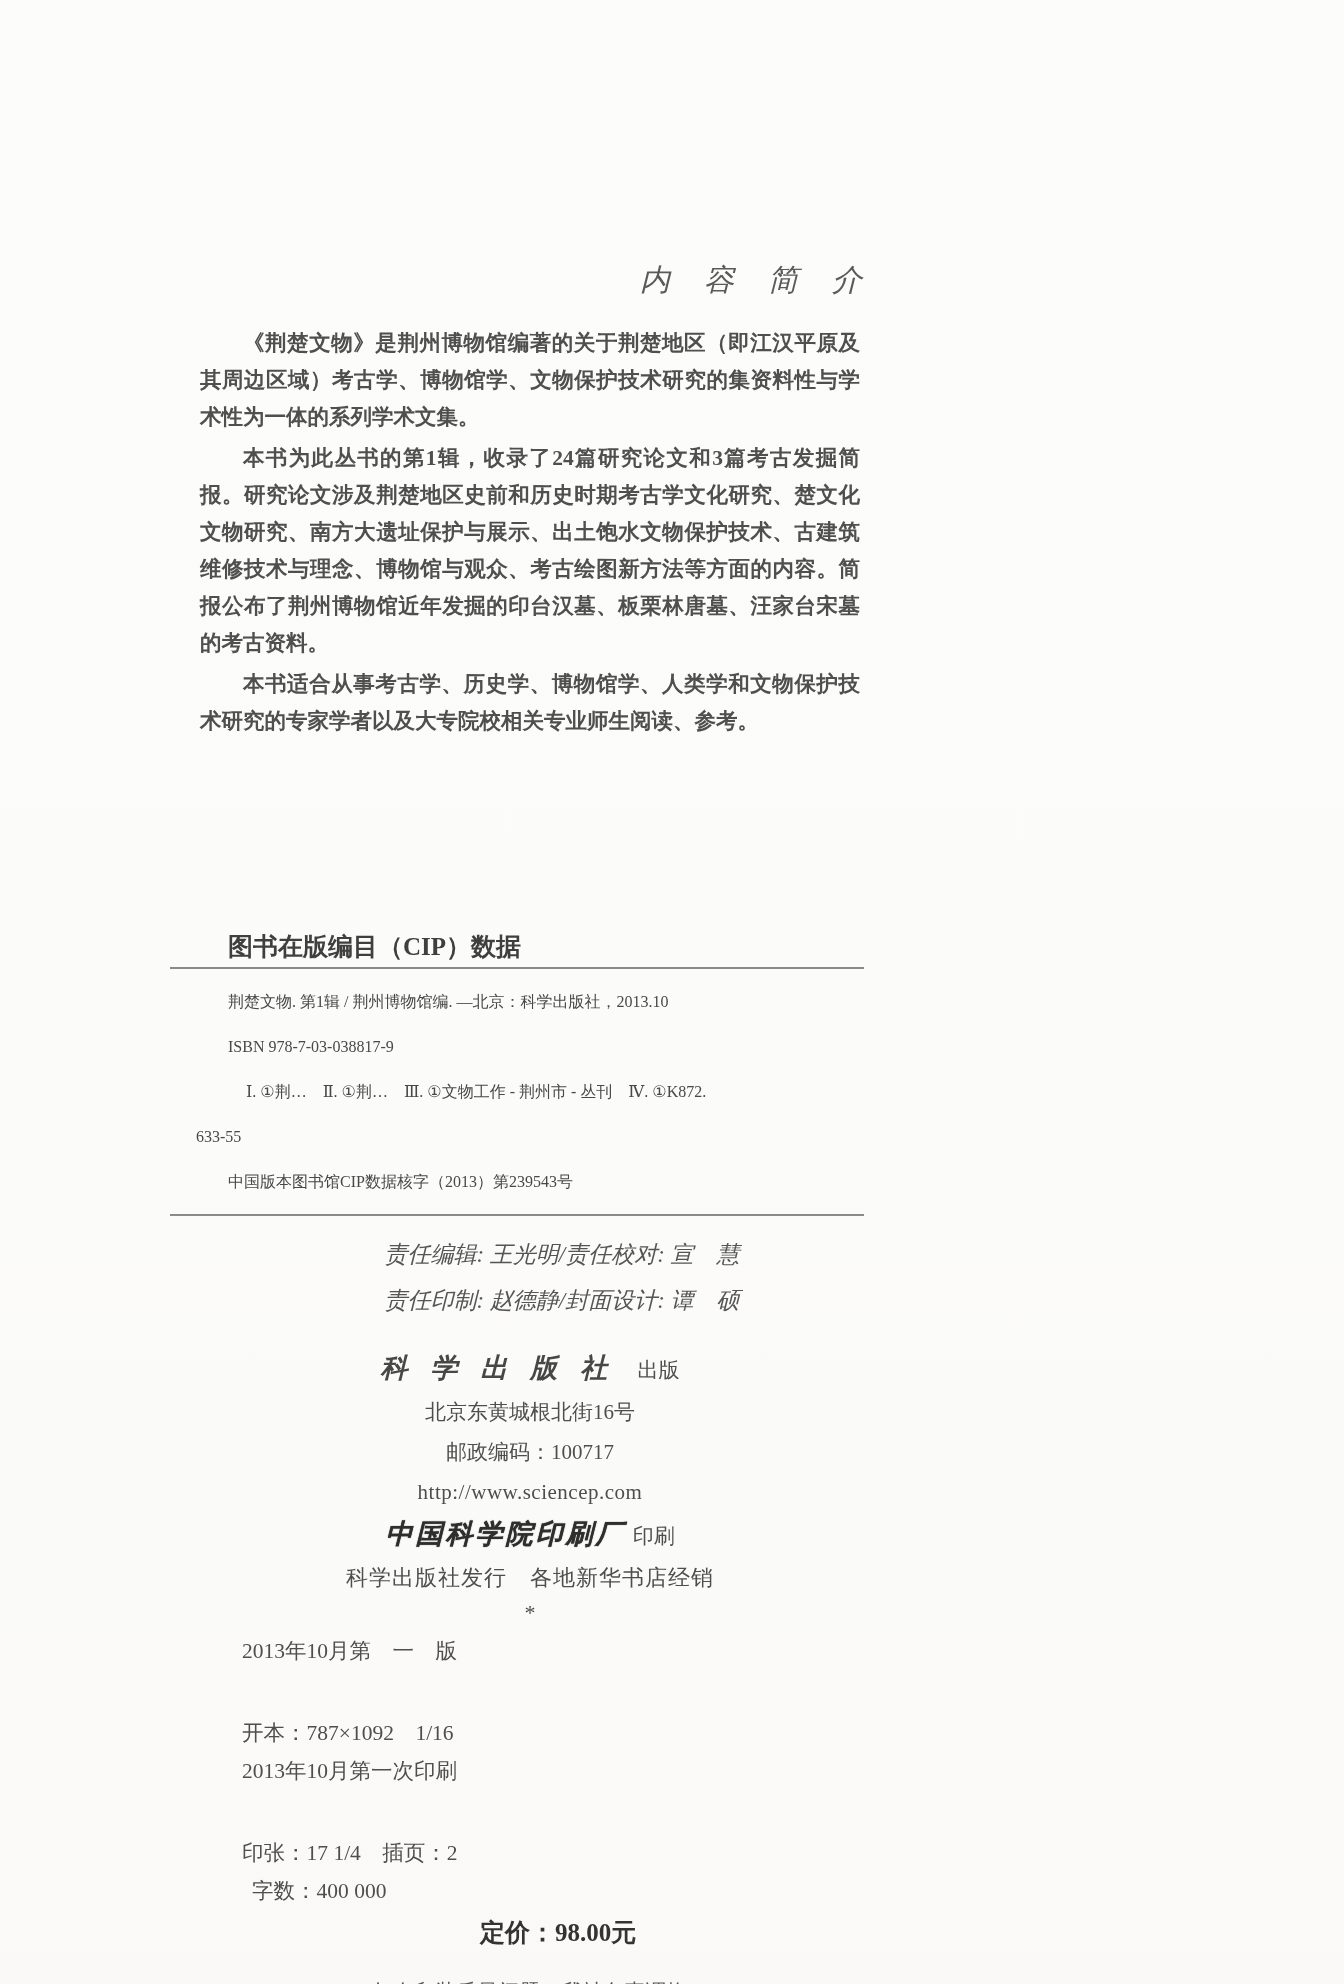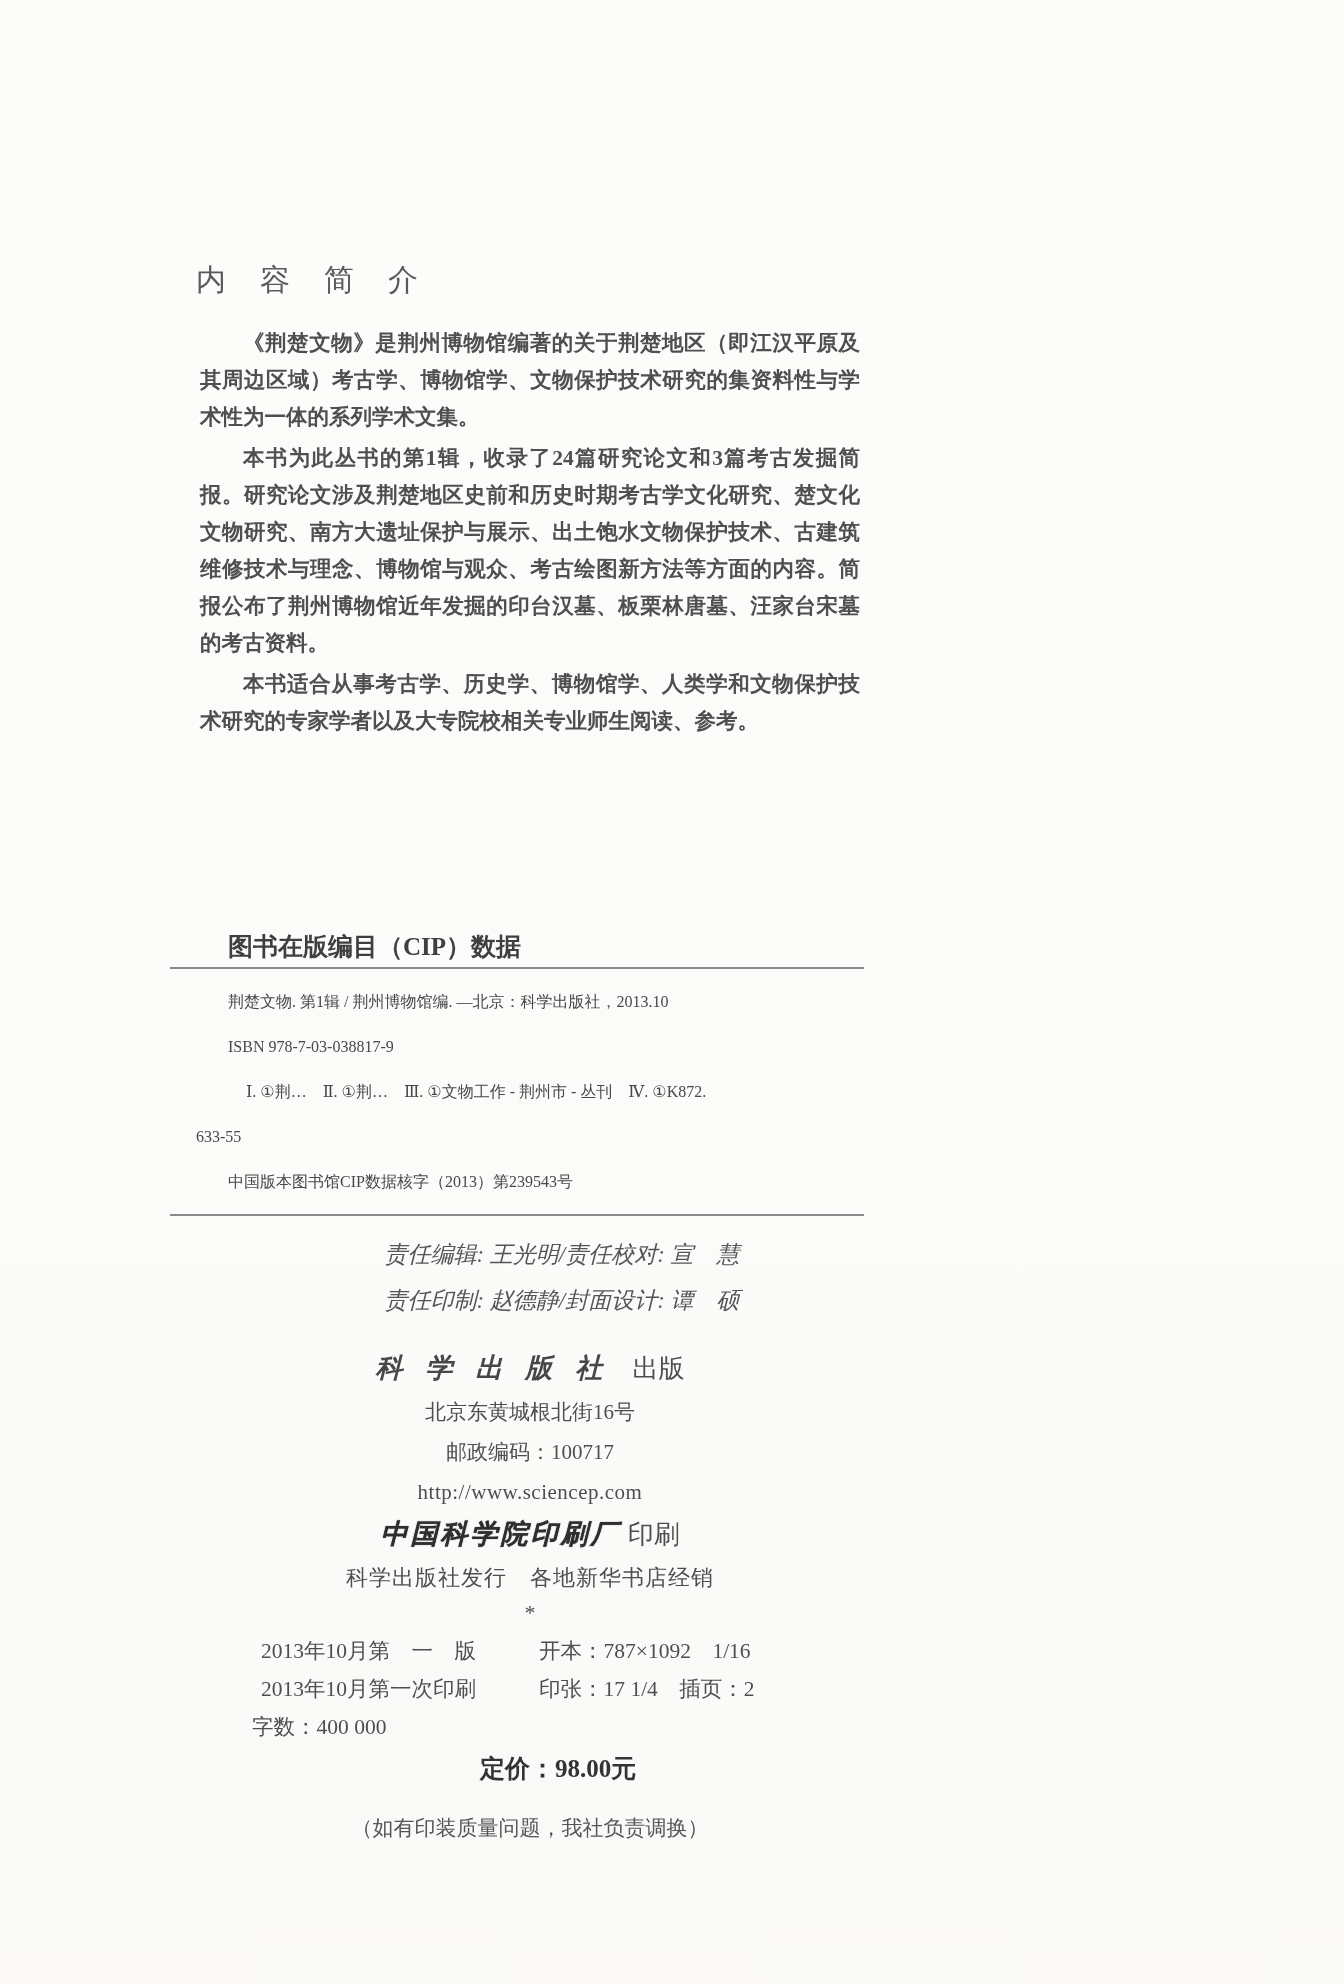--- a/index.html
+++ b/index.html
@@ -19,23 +19,24 @@
     position: absolute;
     left: 196px; top: 0;
     width: 668px;
     padding-top: 262px;
   }
   .section-title {
     margin: 0;
     font-size: 30px;
     font-weight: normal;
     line-height: 36px;
-    text-align: left;
+    text-align: right;
     color: #5a5a5a;
     letter-spacing: 2px;
+    font-style: italic;
   }
   .para {
     margin: 4px;
     font-size: 21.5px;
     line-height: 37px;
     text-align: justify;
     text-indent: 2em;
     color: #4f4f4f;
     font-weight: bold;
   }
@@ -79,43 +80,44 @@
   .pub { margin-top: 22px; text-align: center; }
   .pub-line { line-height: 40px; font-size: 21px; color: #4e4e4e; }
   .logotype-line { line-height: 44px; }
   .press-logotype {
     font-size: 27px;
     font-weight: bold;
     font-style: italic;
     letter-spacing: 0.85em;
     color: #474747;
   }
-  .pub-label { font-size: 26px; margin-left: 2px; }
+  .pub-label { font-size: 21px; margin-left: 2px; }
   .website { font-size: 21px; letter-spacing: 0.5px; }
   .printer-line { line-height: 44px; }
   .printer-logotype {
     font-size: 27px;
     font-weight: bold;
     font-style: italic;
     letter-spacing: 3px;
     color: #2e2e2e;
     text-shadow: 0 0 1px #2e2e2e;
   }
   .distribution { letter-spacing: 1px; font-size: 22px; }
   .star { line-height: 30px; font-size: 22px; }
 
   .printing { margin-top: 4px; }
   .print-row {
     display: flex;
-    justify-content: center;
+    justify-content: space-between;
     gap: 44px;
     margin-left: 46px;
     font-size: 21.5px;
     line-height: 38px;
     color: #4e4e4e;
+    flex-direction: column;
   }
   .pcol-left  { width: 234px; text-align: left; }
   .pcol-right { width: 306px; text-align: left; }
   .word-count {
     text-align: left;
     margin-left: 56px;
     font-size: 21.5px;
     line-height: 38px;
     color: #4e4e4e;
   }

